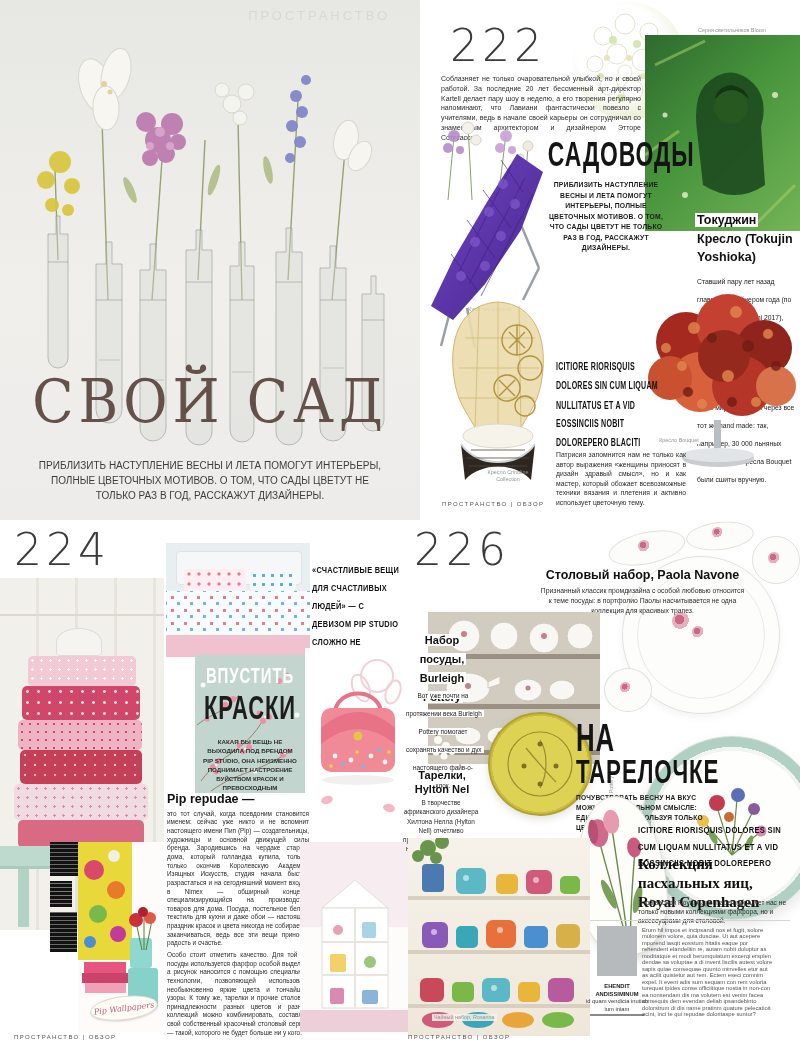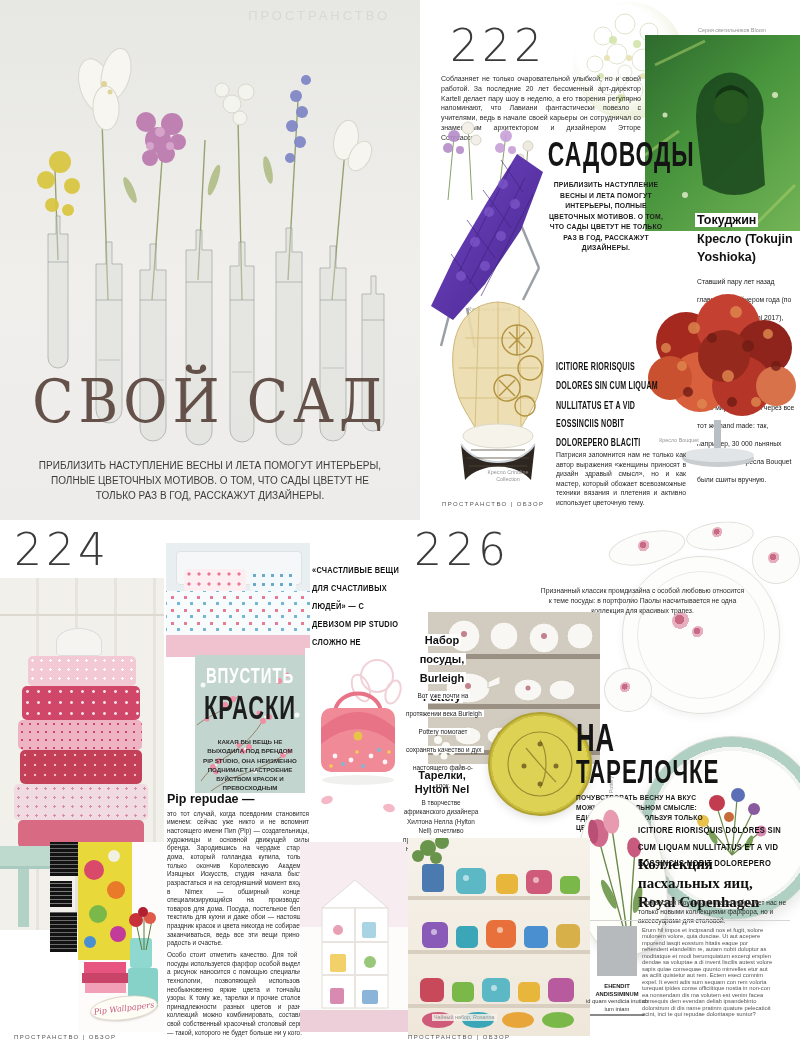--- a/index.html
+++ b/index.html
@@ -500,20 +500,21 @@
     <div class="rose" style="left:168px;top:36px;width:12px;height:12px;"></div>
     <div class="abs" style="left:22px;top:40px;width:156px;height:156px;background:#fdfdfb;border:1px solid #e3e1dd;border-radius:50%;box-shadow:0 3px 8px rgba(0,0,0,.05);">
       <div class="abs" style="left:14px;top:14px;width:126px;height:126px;border:1px solid #eceae6;border-radius:50%;"></div>
     </div>
     <div class="rose" style="left:72px;top:96px;width:18px;height:18px;"></div>
     <div class="rose" style="left:92px;top:110px;width:12px;height:12px;"></div>
     <div class="abs" style="left:4px;top:152px;width:46px;height:42px;background:#fcfcfa;border:1px solid #e2e0dc;border-radius:50%;"></div>
     <div class="rose" style="left:20px;top:166px;width:11px;height:11px;"></div>
   </div>
 
+  <div class="abs hname" style="left:525px;top:568px;width:235px;text-align:center;font-size:12.5px;">Столовый набор, Paola Navone</div>
   <div class="abs" style="left:540px;top:586px;width:205px;text-align:center;font-size:6.8px;line-height:1.45;color:#2b2b2b;">Признанный классик промдизайна с особой любовью относится к теме посуды: в портфолио Паолы насчитывается не одна коллекция для красивых трапез.</div>
 
   <div class="ph" style="left:428px;top:612px;width:172px;height:152px;background:#d6d0c6;">
     <svg width="172" height="152" viewBox="0 0 172 152">
       <rect x="0" y="0" width="172" height="152" fill="#d2ccc0"></rect>
       <rect x="0" y="42" width="172" height="5" fill="#9a9184"></rect>
         <rect x="0" y="92" width="172" height="5" fill="#9a9184"></rect>
         <rect x="0" y="138" width="172" height="5" fill="#9a9184"></rect>
       <g fill="#f8f7f3" stroke="#cfc8ba">
         <circle cx="36" cy="24" r="16"></circle>

